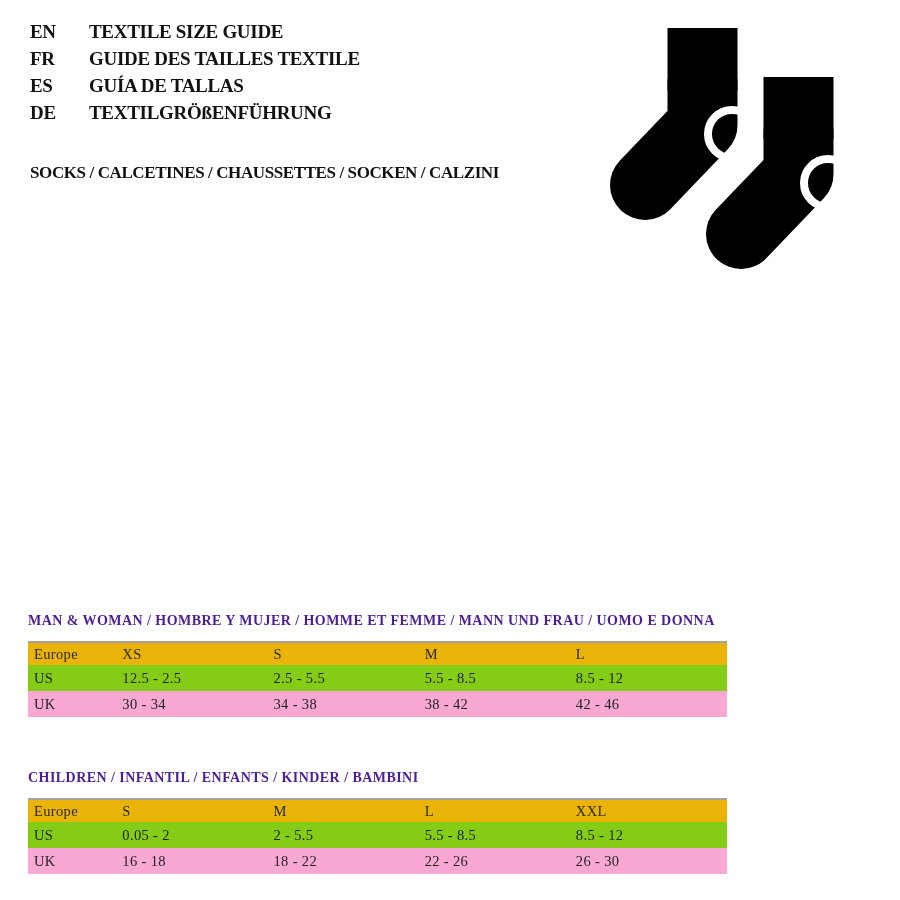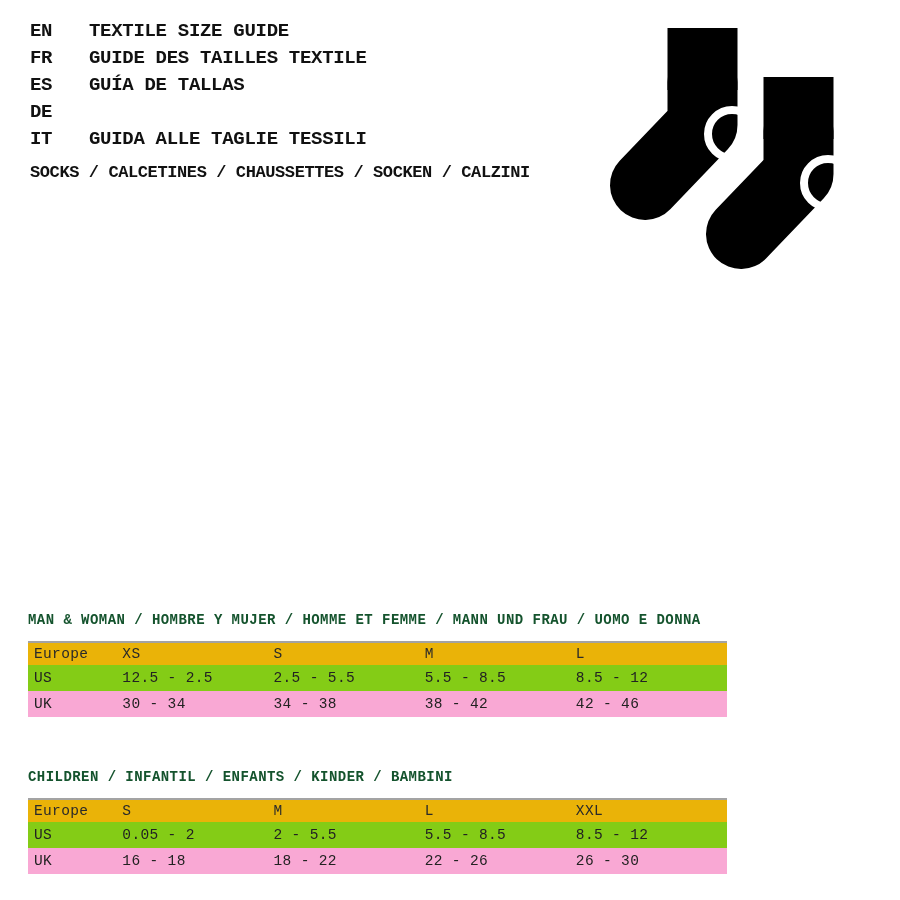--- a/index.html
+++ b/index.html
@@ -3,21 +3,21 @@
 <meta charset="utf-8">
 <style>
   * { margin: 0; padding: 0; box-sizing: border-box; }
   html, body { background: #ffffff; }
   .page {
     position: relative;
     width: 900px;
     height: 900px;
     background: #ffffff;
     overflow: hidden;
-    font-family: Liberation Mono, monospace;
+    font-family: Liberation Serif, serif;
     color: #111111;
     padding-left: 28px;
   }
 
   
   .lang-list {
     position: absolute;
     left: 30px;
     top: 18px;
   }
@@ -61,21 +61,21 @@
     width: 699px;
   }
   .section-man-woman { top: 610px; }
   .section-children  { top: 767px; }
   .table-title {
     font-weight: 700;
     font-size: 14px;
     letter-spacing: 0.45px;
     line-height: 21px;
     white-space: nowrap;
-    color: #14532d;
+    color: #4c1d95;
   }
   .tbl { margin-top: 10px; width: 100%; }
   .tbl-row { display: flex; width: 100%; }
   .tbl-row.head {
     height: 24px;
     line-height: 22px;
     background: #eab308;
     border-top: 2px solid #a3a3a3;
   }
   .tbl-row.body { height: 26px; line-height: 26px; background: #84cc16; }
@@ -104,24 +104,21 @@
     <div class="lang-row">
       <span class="lang-code">FR</span>
       <span class="lang-label">GUIDE DES TAILLES TEXTILE</span>
     </div>
     <div class="lang-row">
       <span class="lang-code">ES</span>
       <span class="lang-label">GUÍA DE TALLAS</span>
     </div>
     <div class="lang-row">
       <span class="lang-code">DE</span>
-    </div>
-    <div class="lang-row">
-      <span class="lang-code">IT</span>
-      <span class="lang-label">GUIDA ALLE TAGLIE TESSILI</span>
+      <span class="lang-label">TEXTILGRÖßENFÜHRUNG</span>
     </div>
   </div>
 
   <div class="category-line">SOCKS / CALCETINES / CHAUSSETTES / SOCKEN / CALZINI</div>
 
   <svg class="socks-icon" viewBox="590 18 280 262" xmlns="http://www.w3.org/2000/svg" aria-hidden="true">
     <g>
       <rect x="667.5" y="28" width="70" height="62" fill="#000000"></rect>
       <path d="M 702.5 82 L 702.5 125 L 645 185" fill="none" stroke="#000000" stroke-width="70" stroke-linecap="round" stroke-linejoin="round"></path>
       <circle cx="732" cy="134" r="24" fill="none" stroke="#ffffff" stroke-width="8"></circle>

